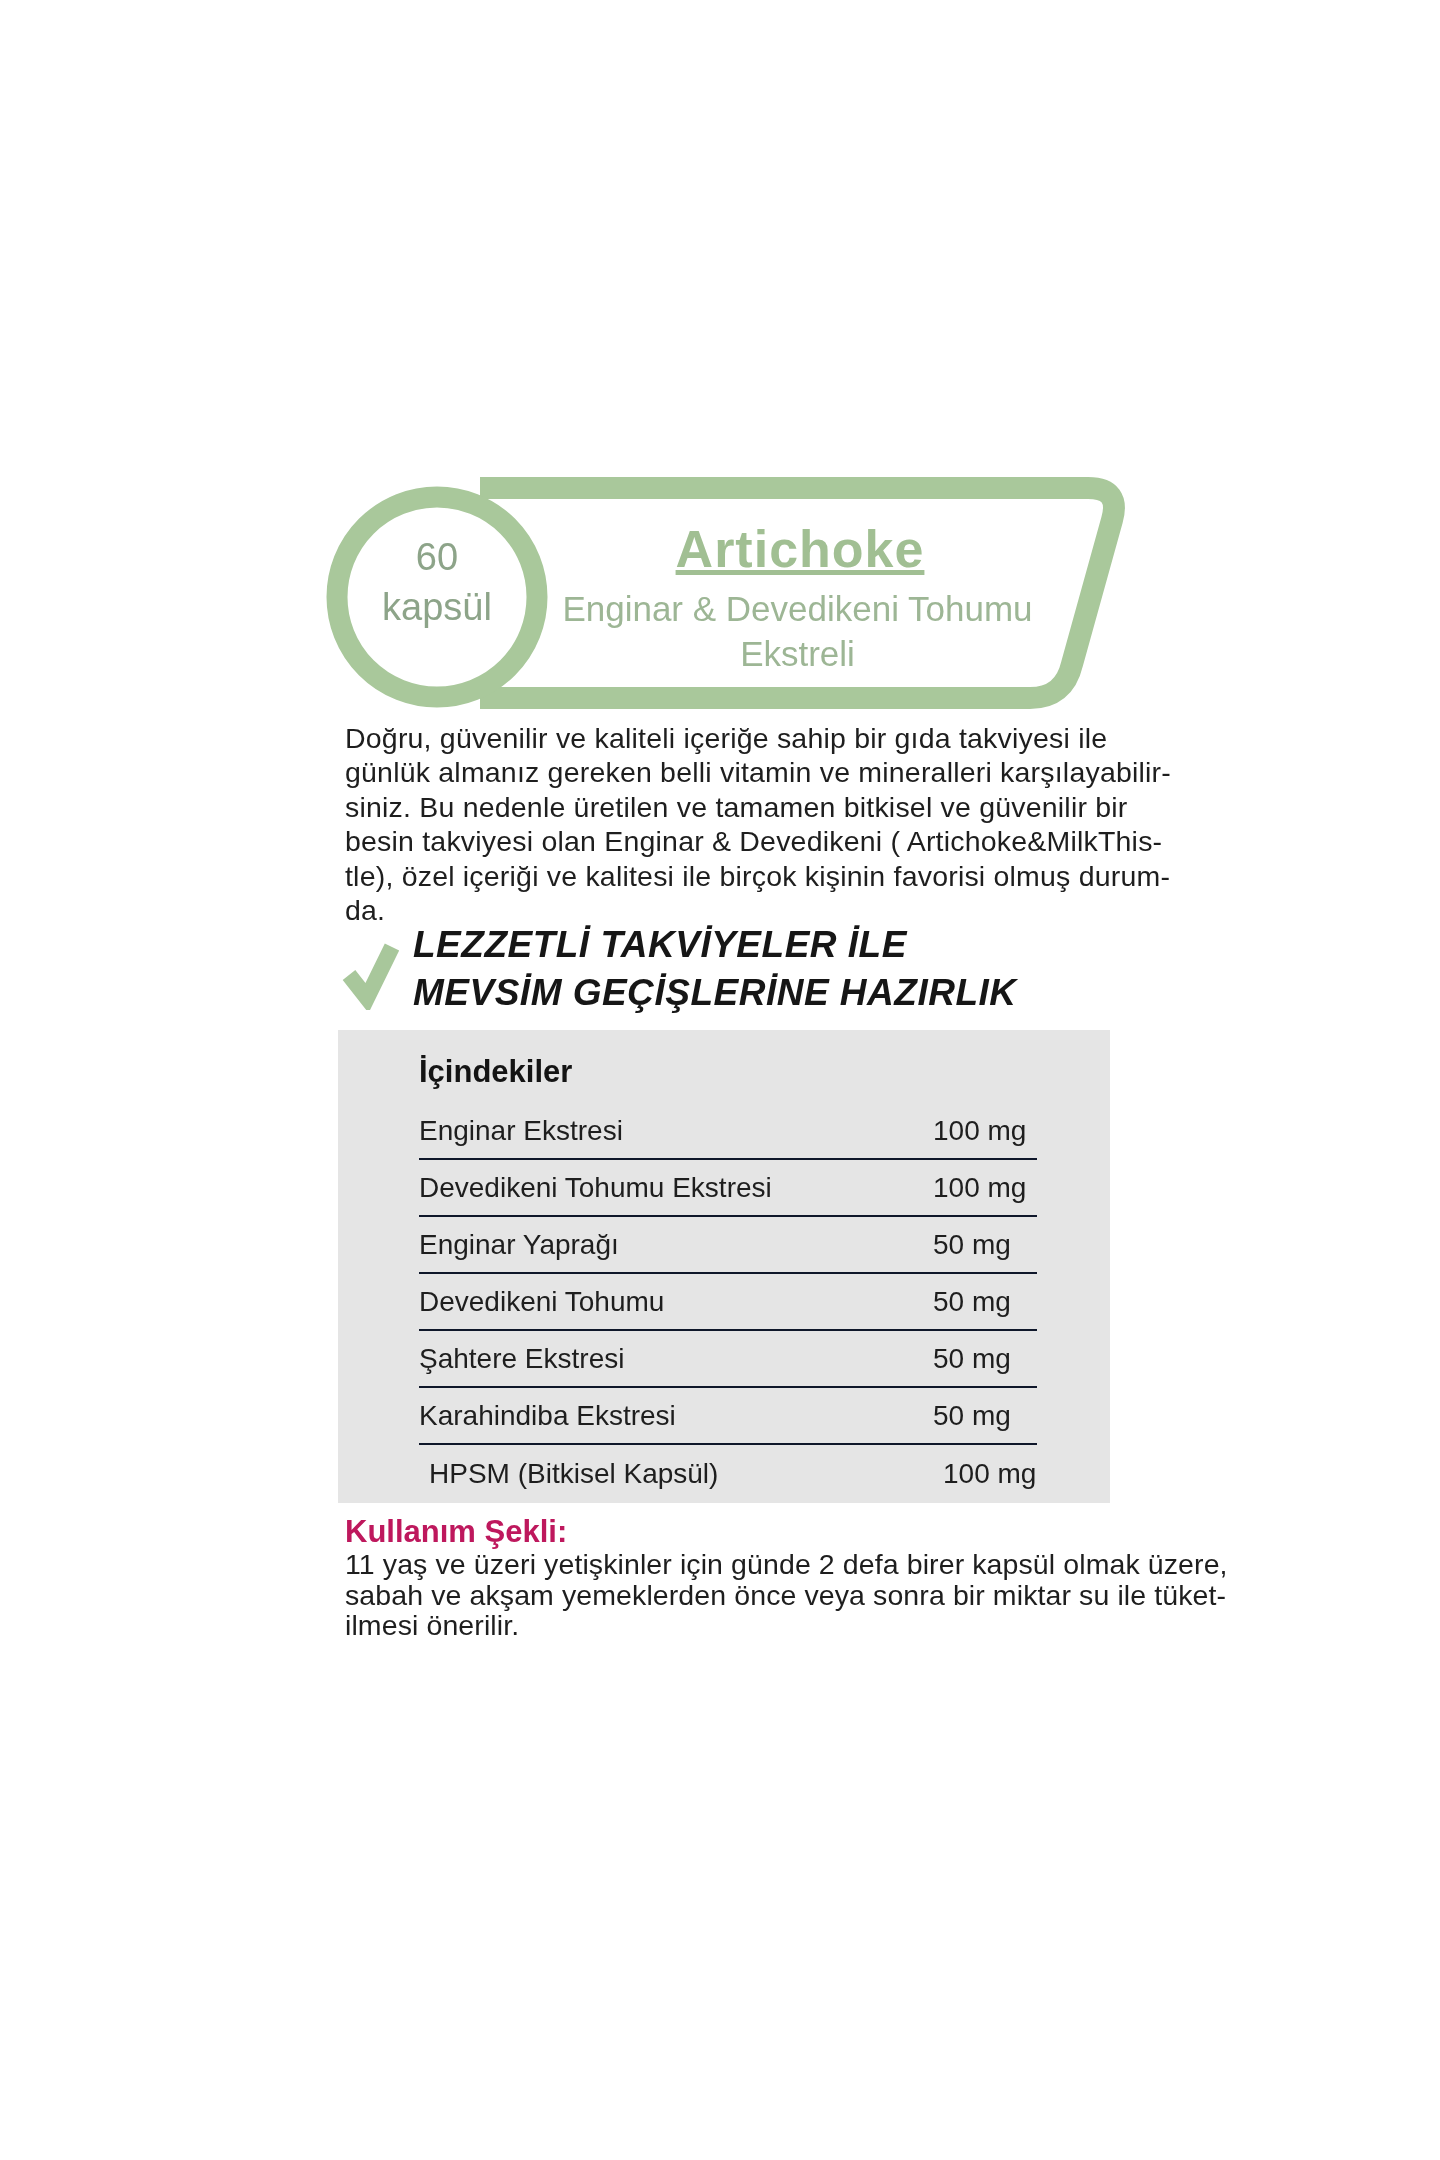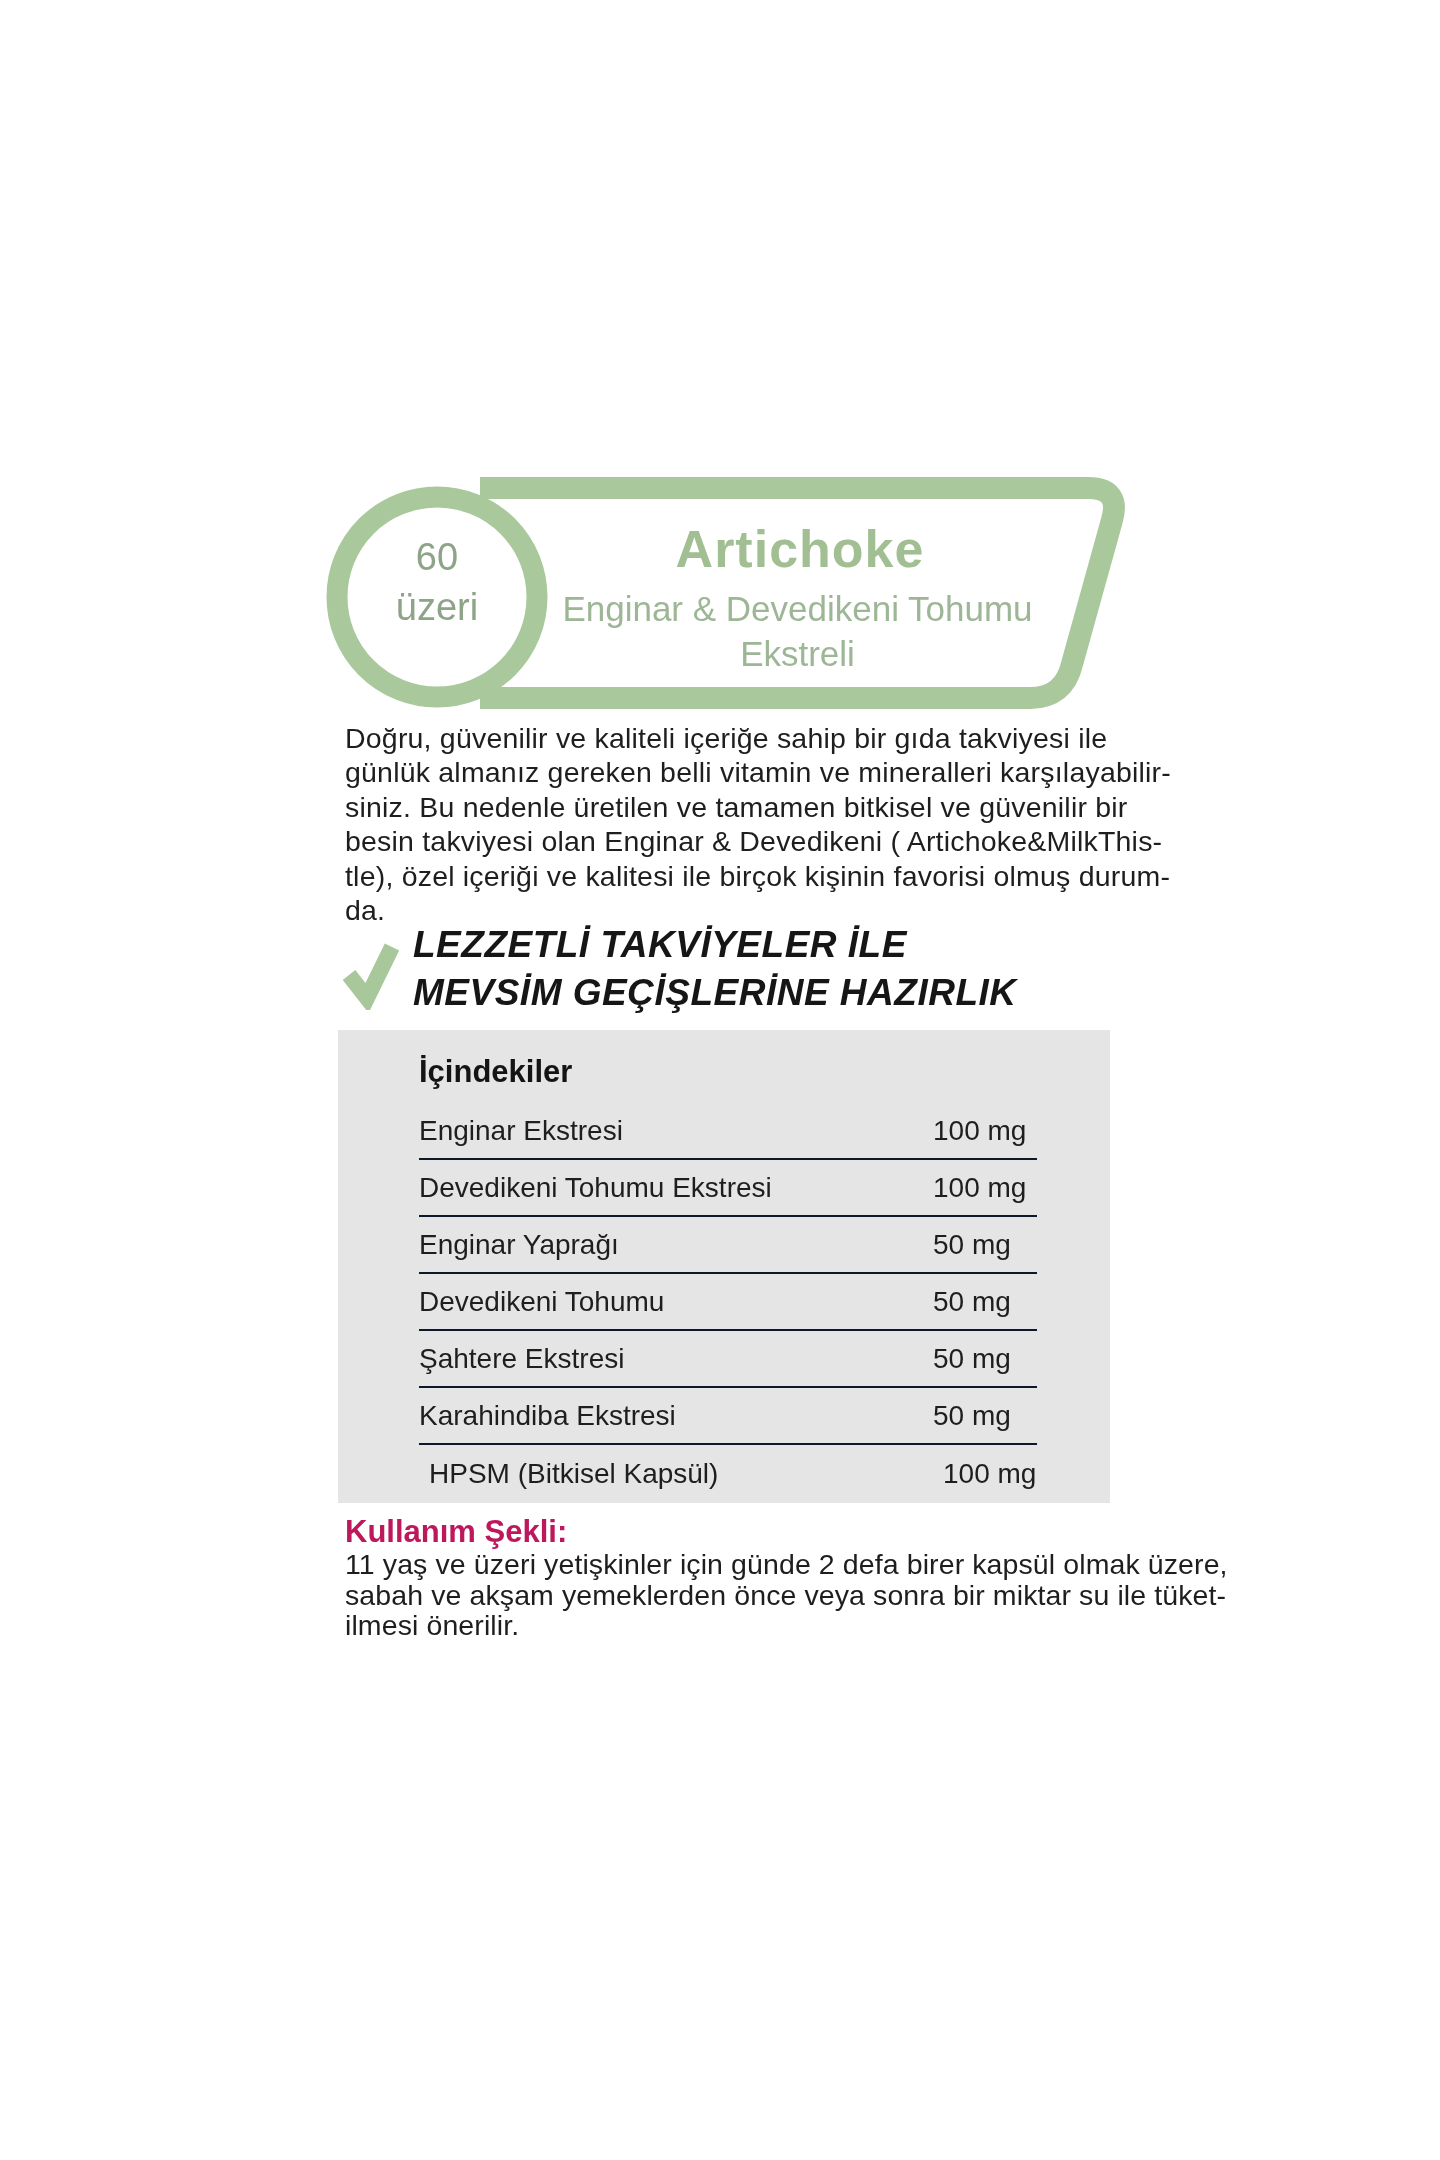--- a/index.html
+++ b/index.html
@@ -13,21 +13,21 @@
   
   #badge-svg { left:300px; top:450px; }
   .badge-count, .badge-unit {
     left:327px; width:220px; text-align:center;
     font-size:38px; color:#8da489; line-height:50px;
   }
   .badge-count { top:532px; }
   .badge-unit  { top:582px; }
   .badge-title {
     left:545px; top:519px; width:510px; text-align:center;
-    font-size:52px; font-weight:bold; color:#a1bf93; letter-spacing:1px;
+    font-size:52px; font-weight:bold; color:#a1bf93; letter-spacing:1px;text-decoration:underline;
   }
   .badge-subtitle1, .badge-subtitle2 {
     left:515px; width:565px; text-align:center;
     font-size:35px; color:#9db695;
   }
   .badge-subtitle1 { top:589px; }
   .badge-subtitle2 { top:634px; }
 
   
   .intro {
@@ -81,21 +81,21 @@
 <body>
 
 <div id="canvas">
 
   <svg class="abs" id="badge-svg" width="860" height="280" viewBox="300 450 860 280">
     <path d="M 480 488 H 1088 Q 1121 488 1112 520 L 1072 664 Q 1064 698 1030 698 H 480" fill="none" stroke="#a9c89b" stroke-width="22"></path>
     <circle cx="437" cy="597" r="100" fill="#ffffff" stroke="#a9c89b" stroke-width="21"></circle>
   </svg>
 
   <div class="abs badge-count">60</div>
-  <div class="abs badge-unit">üzeri</div>
+  <div class="abs badge-unit">kapsül</div>
   <div class="abs badge-title">Artichoke</div>
   <div class="abs badge-subtitle2">Ekstreli</div>
   <div class="abs badge-subtitle1">Enginar &amp; Devedikeni Tohumu</div>
 
   <div class="abs intro pre">Doğru, güvenilir ve kaliteli içeriğe sahip bir gıda takviyesi ile
 günlük almanız gereken belli vitamin ve mineralleri karşılayabilir-
 siniz. Bu nedenle üretilen ve tamamen bitkisel ve güvenilir bir
 besin takviyesi olan Enginar &amp; Devedikeni ( Artichoke&amp;MilkThis-
 tle), özel içeriği ve kalitesi ile birçok kişinin favorisi olmuş durum-
 da.</div>

